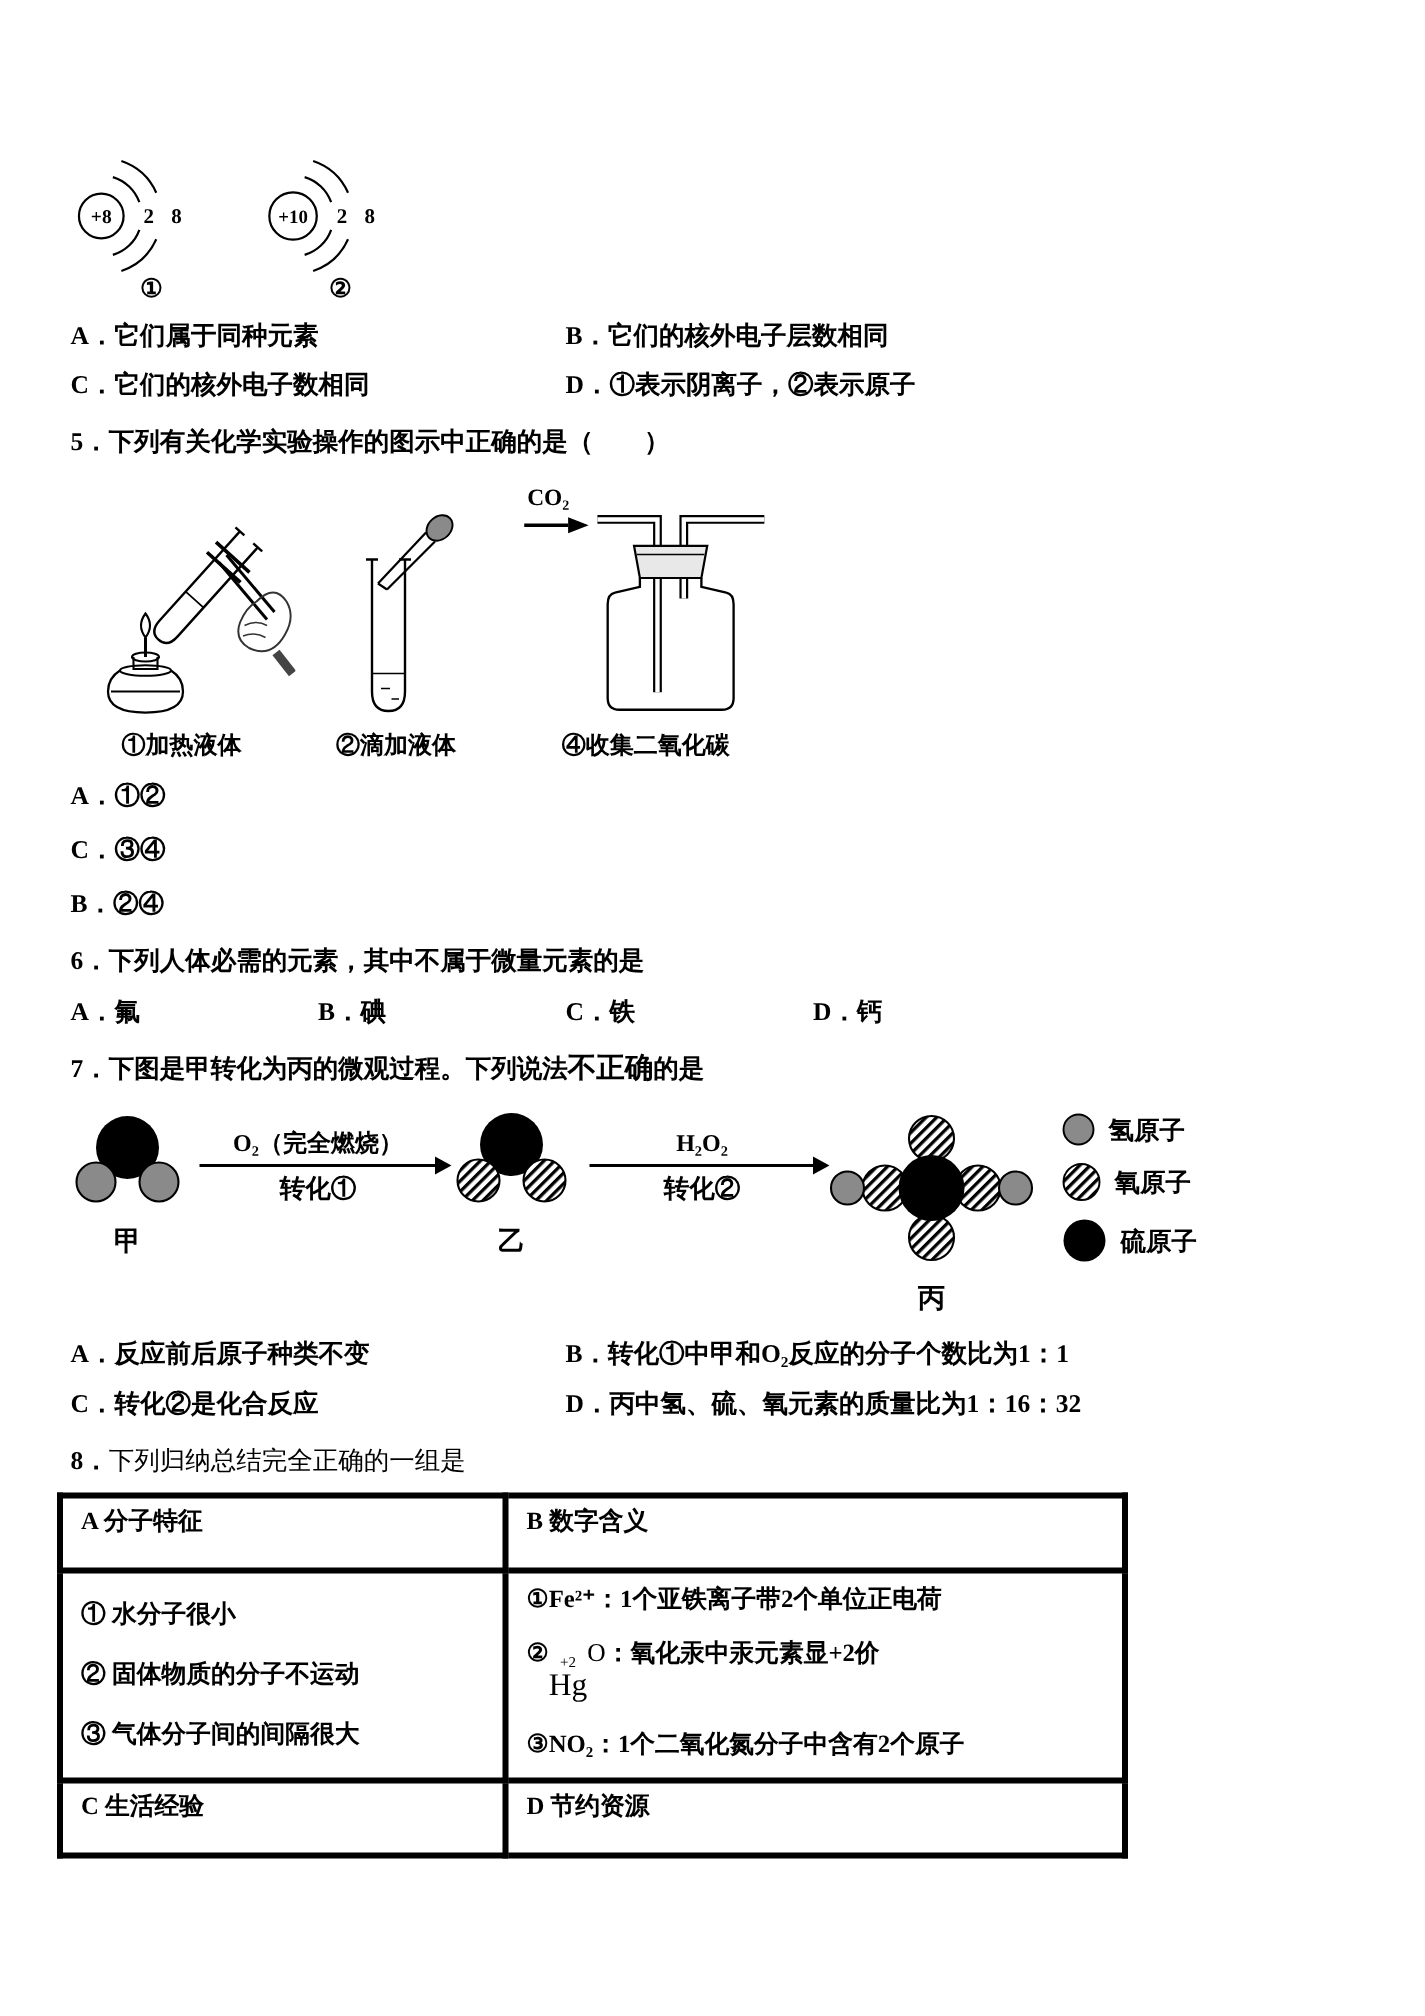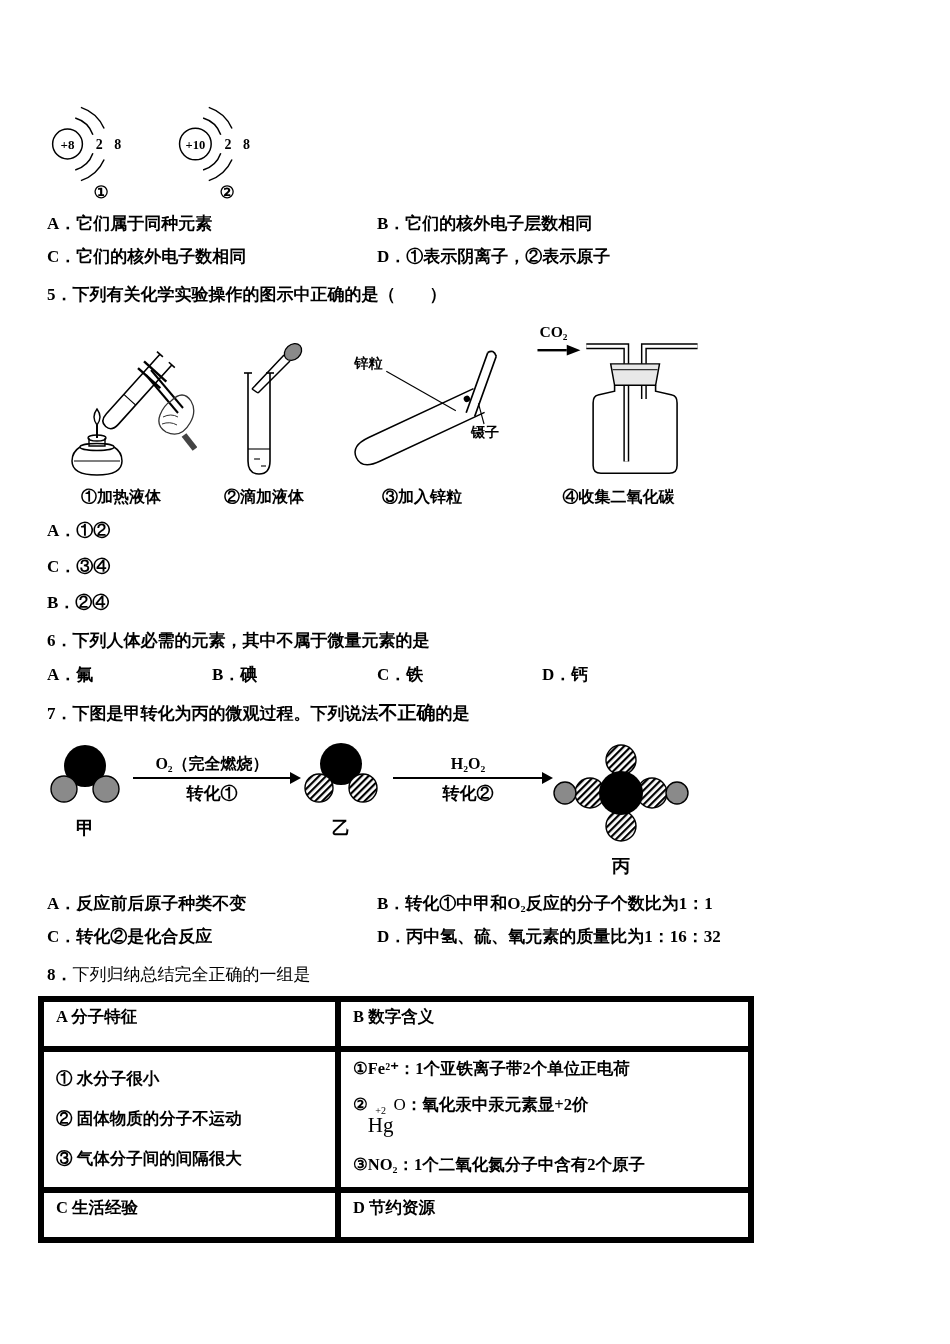--- a/index.html
+++ b/index.html
@@ -42,21 +42,21 @@
   .rxn-shaft { position:relative; height:2px; background:#000; margin-top:3px; }
   .rxn-shaft::after { content:""; position:absolute; right:-10px; top:-5px;
      border-left:11px solid #000; border-top:6px solid transparent; border-bottom:6px solid transparent; }
   .rxn-bottom { font-weight:700; font-size:17px; margin-top:3px; }
   .legend { margin:4px 0 0 18px; display:flex; flex-direction:column; gap:9px; }
   .legend-row { display:flex; align-items:center; gap:8px; }
   .legend-text { font-weight:700; font-size:17px; white-space:nowrap; }
 
   
   .q8-table { border-collapse:collapse; margin:9px 0 0 38px; table-layout:fixed; }
-  .q8-table td { border:6px solid #000000; vertical-align:top; padding:4px 12px;
+  .q8-table td { border:4px solid #000000; vertical-align:top; padding:4px 12px;
      font-weight:700; font-size:16.5px; }
   .q8-table .col-a { width:297px; }
   .q8-table .col-b { width:413px; }
   .q8-table .hdr td { height:50px; }
   .q8-table .ftr td { height:50px; }
   .q8-table .bdy td { height:140px; }
   .cellA p { margin:0 0 13px 0; line-height:22px; }
   .cellB p { margin:0 0 0 0; line-height:22px;font-family:Liberation Serif, serif; }
   .cellB .b1 { margin-top:2px; }
   .cellB .b2 { margin-top:14px; }
@@ -160,37 +160,20 @@
       <line x1="40" y1="126" x2="46" y2="126" stroke="#000" stroke-width="1.1"></line>
       <line x1="47" y1="133" x2="52" y2="133" stroke="#000" stroke-width="1.1"></line>
 
       <path d="M 38 56 L 70 22 M 44 60 L 76 28" fill="none" stroke="#000" stroke-width="1.5"></path>
       <path d="M 38 56 L 44 60" stroke="#000" stroke-width="1.5"></path>
       <ellipse cx="79" cy="19" rx="9.5" ry="7.5" transform="rotate(-42 79 19)" fill="#8a8a8a" stroke="#000" stroke-width="1.3"></ellipse>
     </svg>
     <div class="exp-caption">②滴加液体</div>
   </div>
 
-  <div class="exp-fig" style="width:188px">
-    <svg width="188" height="150" viewBox="0 0 200 150">
-      <g transform="rotate(-25 90 100)">
-        <path d="M 168 86 L 45 86 Q 24 86 24 100 Q 24 114 45 114 L 168 114" fill="#ffffff" stroke="#000" stroke-width="1.6"></path>
-        <circle cx="157" cy="93" r="3.4" fill="#000"></circle>
-      </g>
-
-      <path d="M 170 16 L 147 80 M 179 20 L 156 84" fill="none" stroke="#000" stroke-width="1.8"></path>
-      <path d="M 170 16 Q 176 12 179 20" fill="none" stroke="#000" stroke-width="1.8"></path>
-
-      <text x="28" y="32" font-size="15" class="svgtext">锌粒</text>
-      <line x1="62" y1="36" x2="136" y2="78" stroke="#000" stroke-width="1.2"></line>
-      <text x="152" y="106" font-size="15" class="svgtext">镊子</text>
-      <line x1="166" y1="92" x2="160" y2="70" stroke="#000" stroke-width="1.2"></line>
-    </svg>
-    <div class="exp-caption">③加入锌粒</div>
-  </div>
 
   <div class="exp-fig" style="width:205px">
     <svg width="205" height="168" viewBox="0 0 210 168">
       <text x="24" y="20" font-size="16" font-family="Liberation Serif, serif" font-weight="bold">CO₂</text>
       <line x1="22" y1="34" x2="52" y2="34" stroke="#000" stroke-width="2.5"></line>
       <polygon points="52,28.5 66,34 52,39.5" fill="#000"></polygon>
 
       <path d="M 72 30 L 113 30 L 113 148" fill="none" stroke="#000" stroke-width="6"></path>
       <path d="M 72 30 L 113 30 L 113 148" fill="none" stroke="#fff" stroke-width="3"></path>
 
@@ -262,20 +245,40 @@
       <circle cx="68" cy="88" r="15" fill="url(#hatch)" stroke="#000" stroke-width="1.4"></circle>
       <circle cx="37" cy="55" r="15" fill="url(#hatch)" stroke="#000" stroke-width="1.4"></circle>
       <circle cx="99" cy="55" r="15" fill="url(#hatch)" stroke="#000" stroke-width="1.4"></circle>
       <circle cx="12" cy="55" r="11" fill="#8a8a8a" stroke="#000" stroke-width="1.4"></circle>
       <circle cx="124" cy="55" r="11" fill="#8a8a8a" stroke="#000" stroke-width="1.4"></circle>
       <circle cx="68" cy="55" r="22" fill="#000"></circle>
     </svg>
     <div class="mol-label">丙</div>
   </div>
 
+  <div class="legend">
+    <div class="legend-row">
+      <svg width="24" height="24" viewBox="0 0 24 24">
+        <circle cx="12" cy="12" r="10" fill="#8a8a8a" stroke="#000" stroke-width="1.3"></circle>
+      </svg>
+      <span class="legend-text">氢原子</span>
+    </div>
+    <div class="legend-row">
+      <svg width="28" height="28" viewBox="0 0 28 28">
+        <circle cx="14" cy="14" r="12" fill="url(#hatch)" stroke="#000" stroke-width="1.3"></circle>
+      </svg>
+      <span class="legend-text">氧原子</span>
+    </div>
+    <div class="legend-row">
+      <svg width="32" height="32" viewBox="0 0 32 32">
+        <circle cx="16" cy="16" r="14" fill="#000"></circle>
+      </svg>
+      <span class="legend-text">硫原子</span>
+    </div>
+  </div>
 </div>
 
 <div class="opt-grid" style="margin-top:14px">
   <div class="opt cell-l"><span>A．</span><span>反应前后原子种类不变</span></div>
   <div class="opt"><span>B．</span><span>转化①中甲和O₂反应的分子个数比为1：1</span></div>
 </div>
 <div class="opt-grid">
   <div class="opt cell-l"><span>C．</span><span>转化②是化合反应</span></div>
   <div class="opt"><span>D．</span><span>丙中氢、硫、氧元素的质量比为1：16：32</span></div>
 </div>

